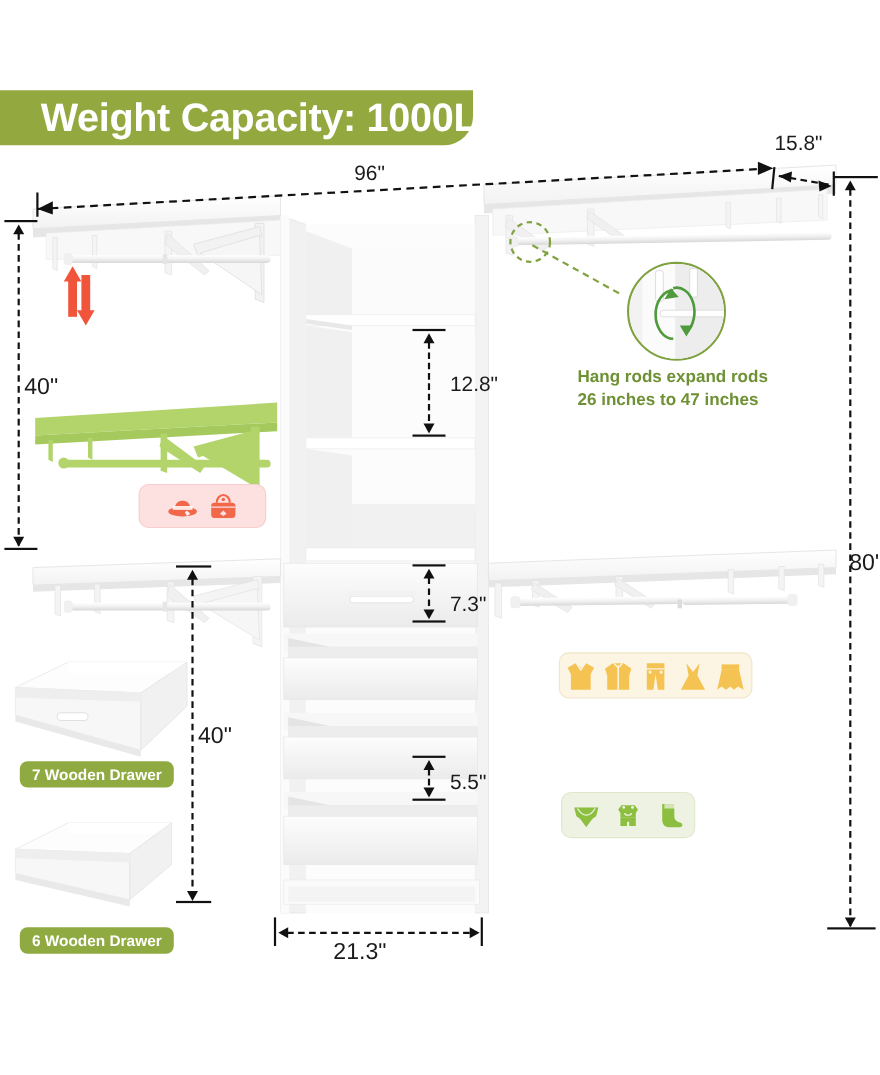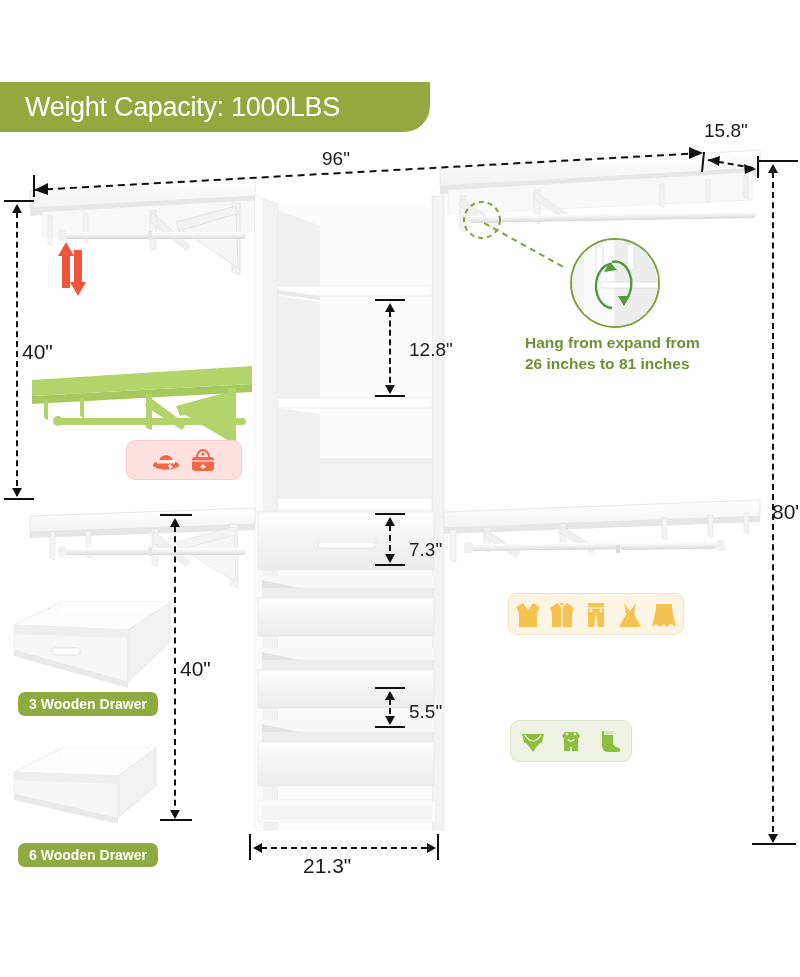--- a/index.html
+++ b/index.html
@@ -15,25 +15,26 @@
   
   .banner {
     position: absolute; left: 0; top: 82px;
     width: 430px; height: 50px;
     background: #93a93f;
     border-bottom-right-radius: 26px;
     display: flex; align-items: center;
   }
   .banner-text {
     color: #ffffff;
-    font-size: 27px;
-    font-weight: normal;
+    font-size: 36px;
+    font-weight: bold;
     letter-spacing: -0.3px;
     padding-left: 25px;
     white-space: nowrap;
+    margin-left: 12px;
   }
 
   
   .dimlbl {
     position: absolute;
     font-size: 19px;
     color: #1b1b1b;
     font-family: "Liberation Sans", sans-serif;
     white-space: nowrap;
   }
@@ -291,21 +292,21 @@
     <g>
       <polygon points="14,182 62,158 156,158 118,186" fill="#fdfdfd" stroke="#e8e8e8" stroke-width="0.8"></polygon>
       <polygon points="62,158 156,158 156,168 62,168" fill="#ffffff"></polygon>
       <polygon points="14,182 118,186 118,228 14,204" fill="#f7f7f7" stroke="#ebebeb" stroke-width="0.8"></polygon>
       <polygon points="118,186 156,158 156,196 118,228" fill="#f1f1f1" stroke="#e6e6e6" stroke-width="0.8"></polygon>
       <polygon points="14,182 118,186 118,194 14,190" fill="#eeeeee"></polygon>
       <polygon points="14,204 118,228 118,234 14,210" fill="#e9e9e9"></polygon>
     </g>
   </svg>
 
-  <div class="pill" style="left:18px; top:692px;">3 Wooden Drawer</div>
+  <div class="pill" style="left:18px; top:692px;">7 Wooden Drawer</div>
   <div class="pill" style="left:18px; top:843px;">6 Wooden Drawer</div>
 
   <svg width="800" height="90" style="position:absolute;left:0;top:135;">
     <line x1="34" y1="55" x2="703" y2="18" stroke="#111" stroke-width="2" stroke-dasharray="7,5"></line>
     <polygon points="34,55 48,48 48,60" fill="#111"></polygon>
     <polygon points="703,18 689,12 689,24" fill="#111"></polygon>
     <line x1="34" y1="40" x2="34" y2="62" stroke="#111" stroke-width="2"></line>
   </svg>
   <div class="dimlbl" style="left:322px; top:148px;">96"</div>
 
@@ -380,22 +381,22 @@
       <rect x="24" y="6" width="7" height="28" rx="2" fill="#ffffff" stroke="#d8d8d8" stroke-width="0.8"></rect>
       <rect x="55" y="4" width="7" height="26" rx="2" fill="#ffffff" stroke="#d8d8d8" stroke-width="0.8"></rect>
       <rect x="28" y="42" width="62" height="6" rx="3" fill="#ffffff" stroke="#dcdcdc" stroke-width="0.8"></rect>
       <path d="M40,24 A16,22 0 1,0 40,68" fill="none" stroke="#4f9a3c" stroke-width="2.4"></path>
       <path d="M40,22 A16,22 0 0,1 52,62" fill="none" stroke="#4f9a3c" stroke-width="2.4"></path>
       <polygon points="38,22 45,30 32,32" fill="#4f9a3c"></polygon>
       <polygon points="52,66 46,56 58,56" fill="#4f9a3c"></polygon>
     </svg>
   </div>
 
-  <div class="callout-text" style="left:525px; top:333px;">Hang from expand from</div>
-  <div class="callout-text" style="left:525px; top:354px;">26 inches to 81 inches</div>
+  <div class="callout-text" style="left:525px; top:333px;">Hang rods expand rods</div>
+  <div class="callout-text" style="left:525px; top:354px;">26 inches to 47 inches</div>
 
   <div class="badge badge-pink" style="left:126px; top:440px; width:116px; height:40px;">
     <svg width="30" height="28">
       <path d="M8,16 C8,7 22,7 22,16 Z" fill="#f0674a"></path>
       <ellipse cx="15" cy="19" rx="13" ry="4.5" fill="#f0674a"></ellipse>
       <rect x="6" y="14" width="18" height="3.5" fill="#ffffff" opacity="0.85"></rect>
       <polygon points="19,18 22,21 19,23 17,20" fill="#ffffff" opacity="0.9"></polygon>
     </svg>
     <svg width="30" height="28">
       <path d="M9,11 A6,7 0 0,1 21,11" fill="none" stroke="#f0674a" stroke-width="2"></path>

